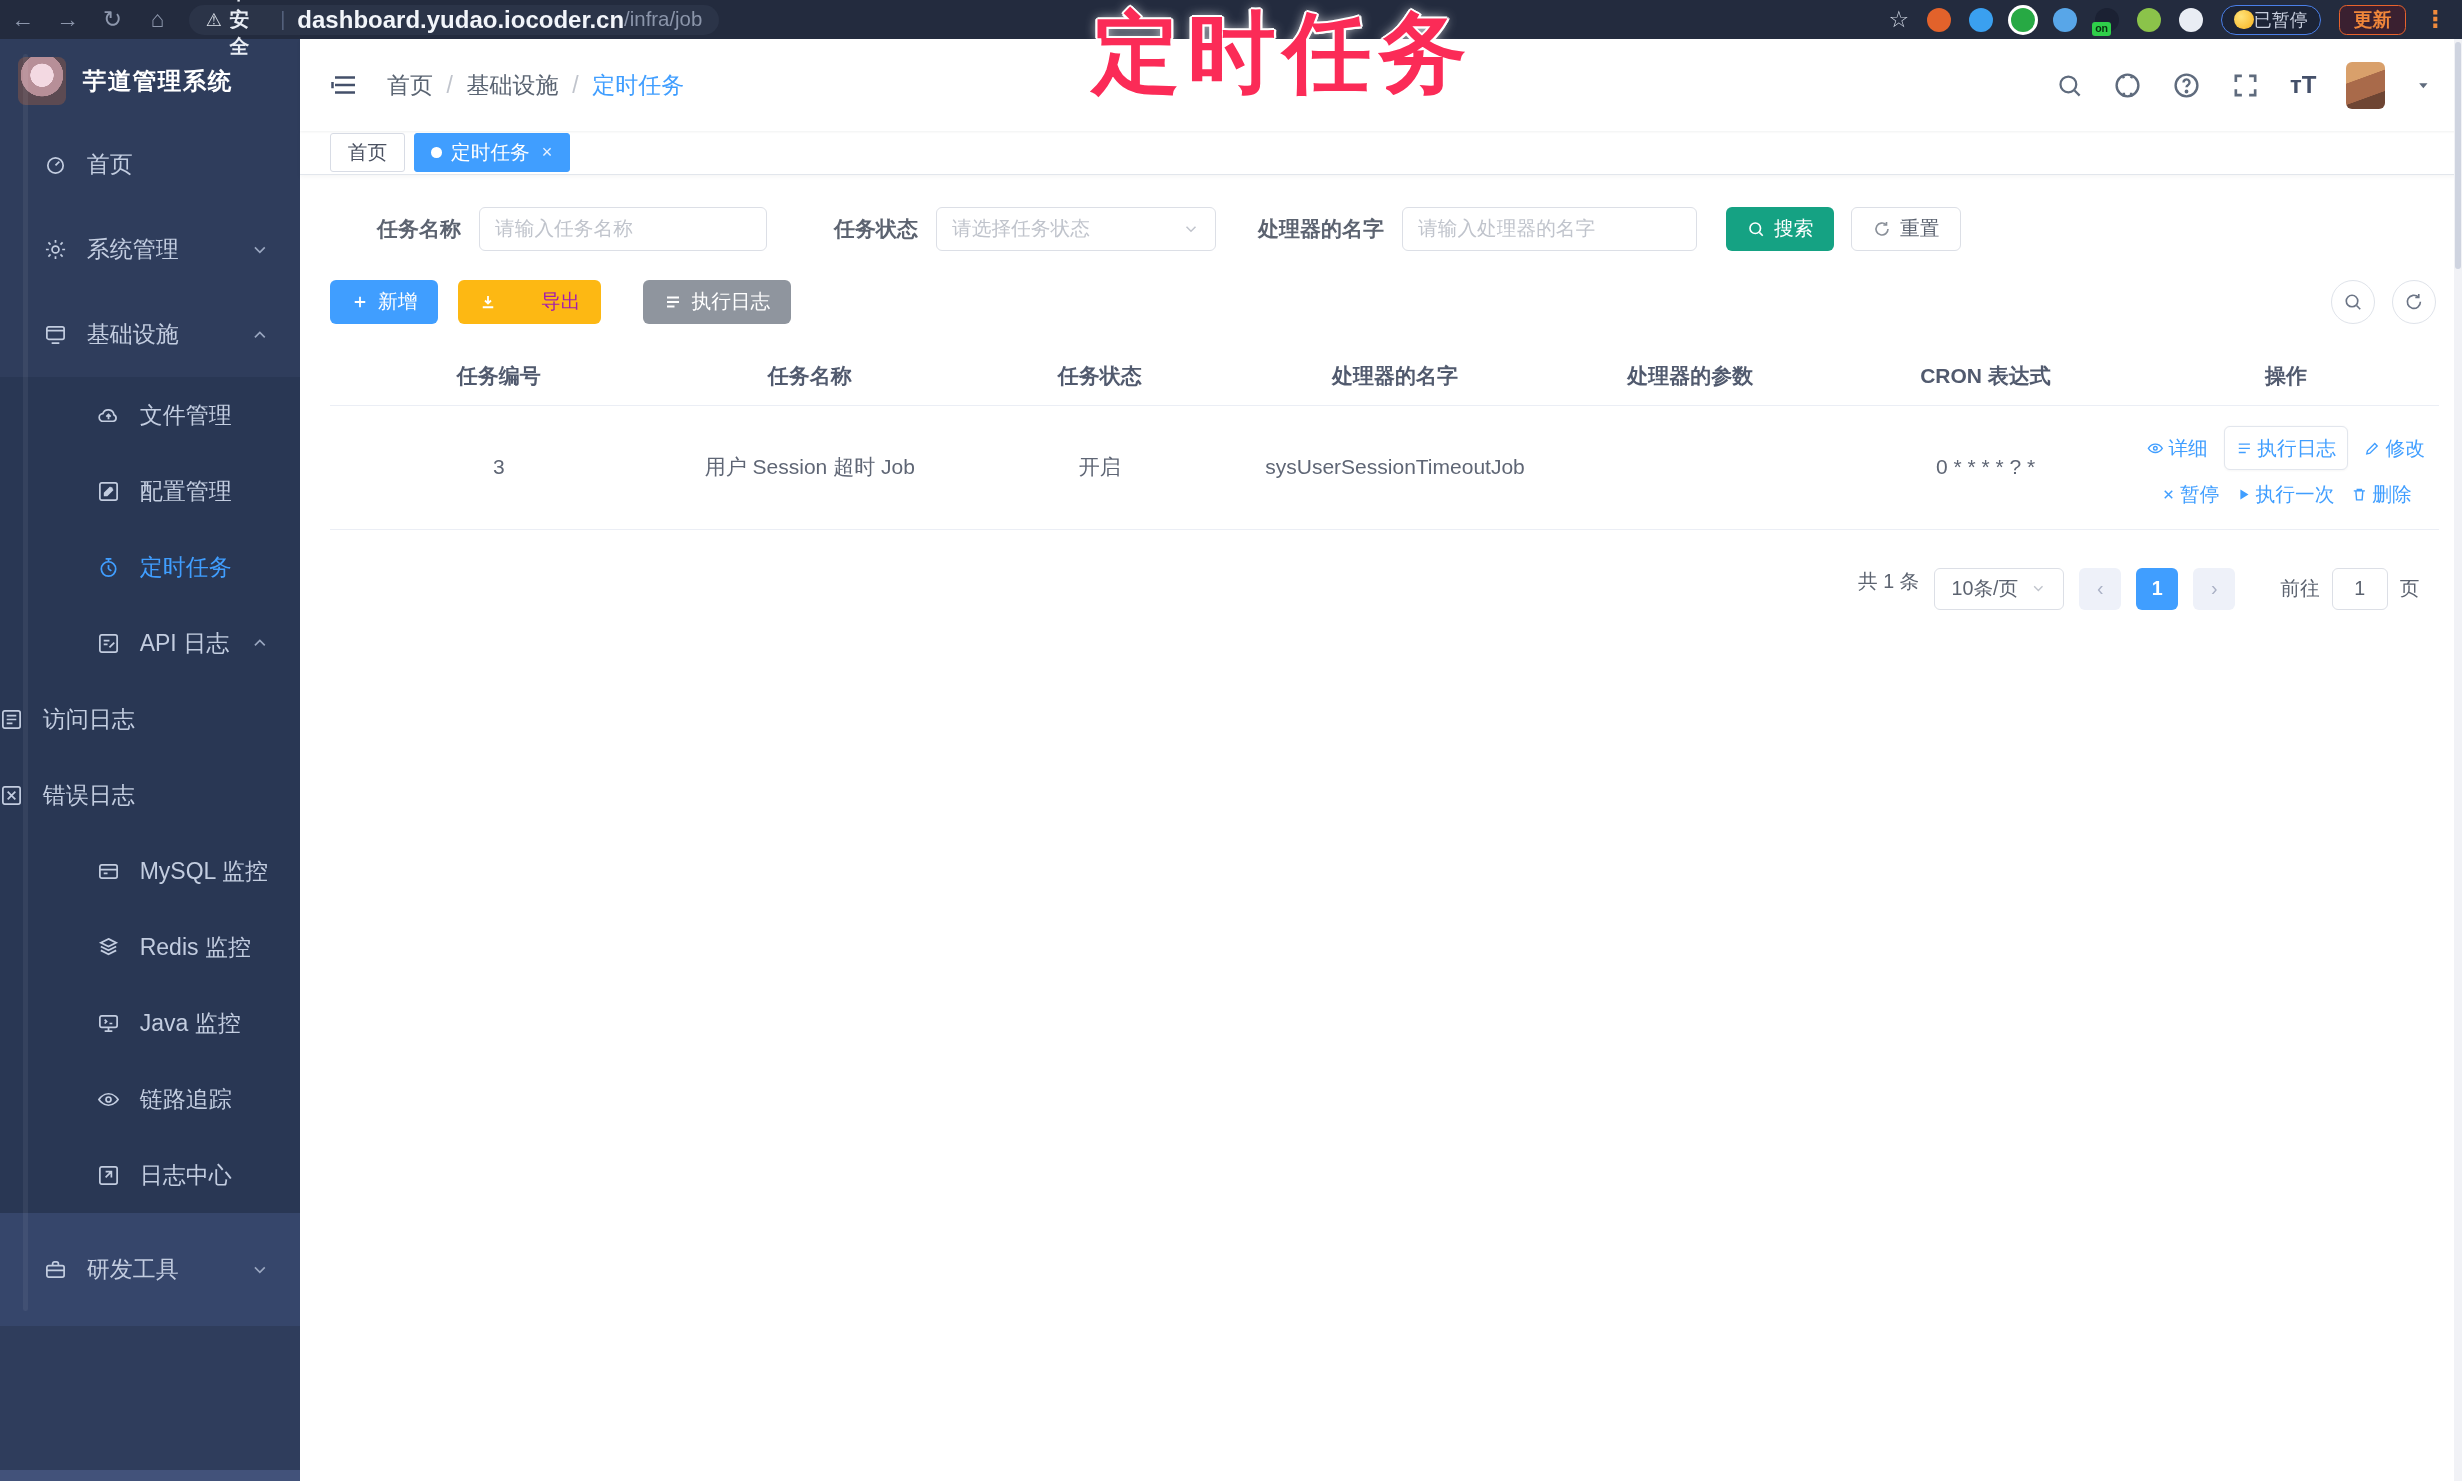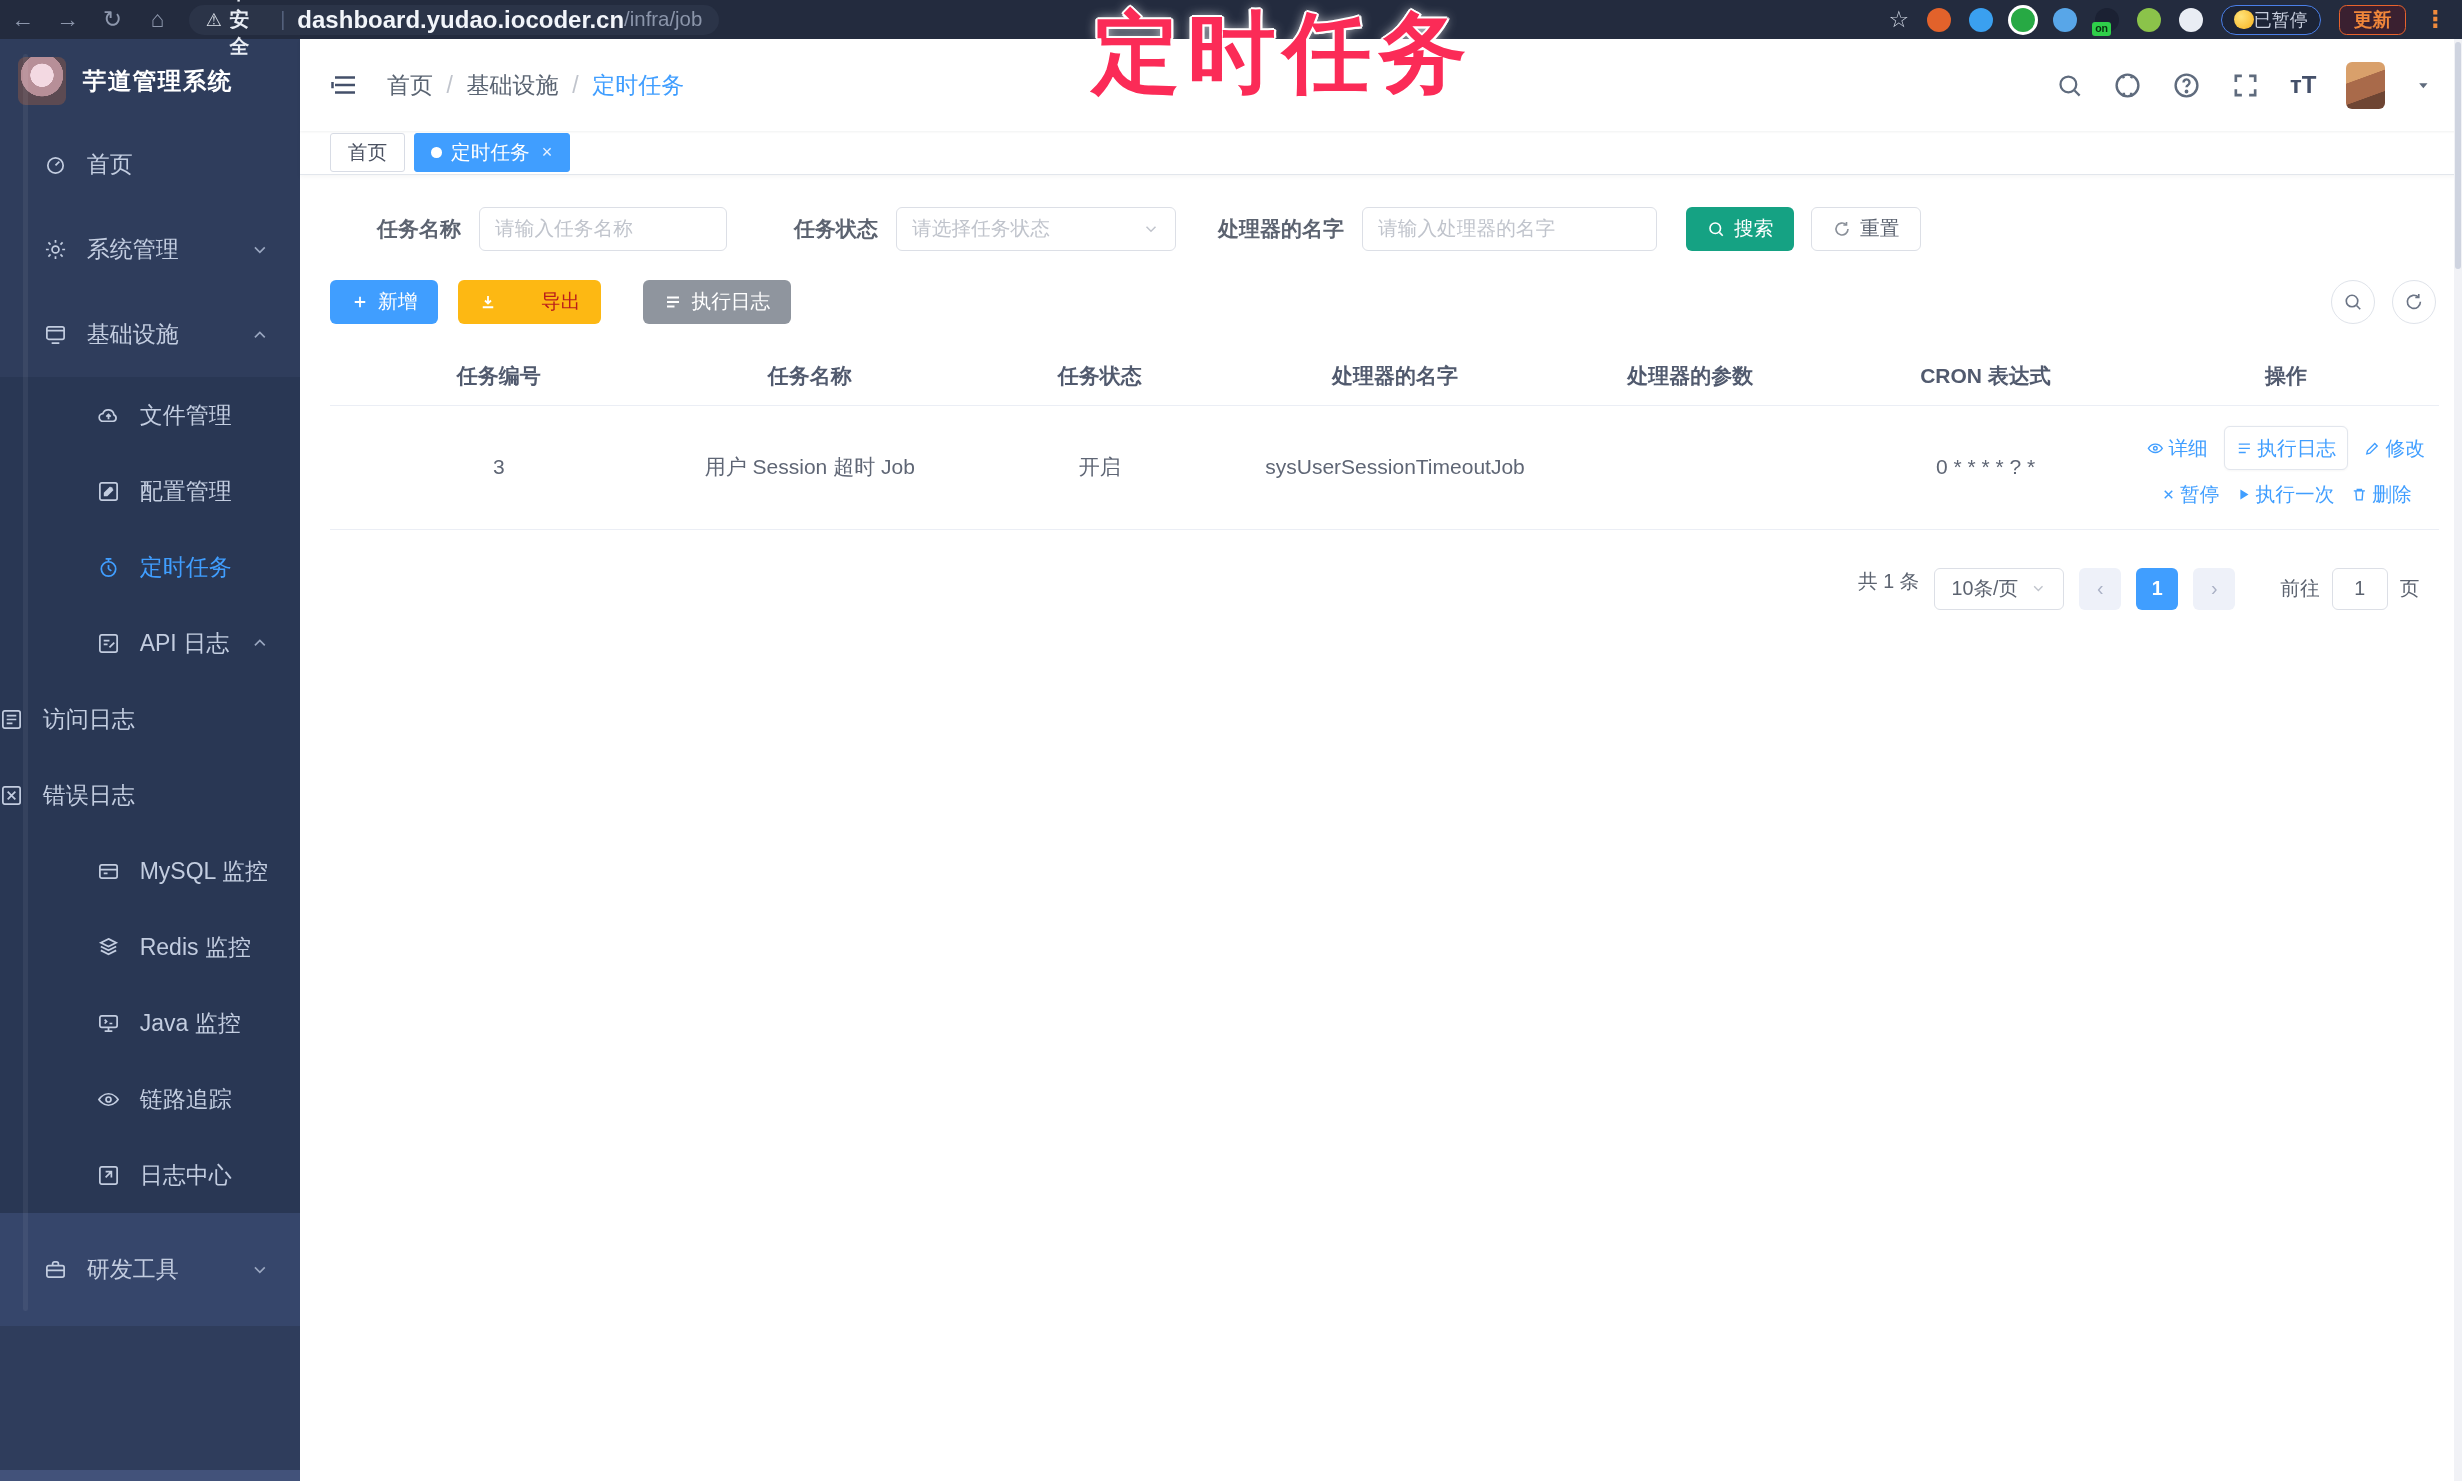--- a/index.html
+++ b/index.html
@@ -93,21 +93,21 @@
   .f-select { height:44px; border:1.5px solid #dcdfe6; border-radius:6px; display:flex; align-items:center;
     justify-content:space-between; padding:0 15px; width:280px; color:#c0c4cc; font-size:19.7px; }
   .gap { width:67px; flex:none; }
   .btn { height:44px; border:none; border-radius:6px; display:inline-flex; align-items:center;
     justify-content:center; gap:9px; font-size:19.7px; font-family:inherit; padding:0 21px; }
   .btn-search { background:#15a283; color:#fff; margin-left:29px; }
   .btn-reset { background:#fff; color:#5c6370; border:1.5px solid #dcdfe6; margin-left:16.7px; }
 
   .toolbar-row { display:flex; align-items:center; margin-top:29px; }
   .btn-add { background:#409eff; color:#fff; }
-  .btn-export { background:#fdb813; color:#b91c1c; margin-left:19.7px;gap:44px; }
+  .btn-export { background:#fdb813; color:#a21caf; margin-left:19.7px;gap:44px; }
   .btn-exec { background:#8f959e; color:#fff; margin-left:42px; }
   .circle-btns { margin-left:auto; display:flex; gap:16.7px; margin-right:3px; }
   .circle-btn { width:44px; height:44px; border-radius:50%; border:1.5px solid #dfe3ea; background:#fff;
     display:flex; align-items:center; justify-content:center; color:#6b7485; }
 
   
   .job-table { margin-top:24px; width:100%; }
   .t-row { display:flex; width:100%; align-items:center; }
   .t-head { height:58px; border-bottom:1.5px solid #ebeef5; }
   .t-head .t-cell { font-weight:700; color:#515a6e; font-size:21px; }
@@ -412,21 +412,21 @@
         <span class="tab-dot"></span>
         <span>定时任务</span>
         <span class="tab-close">×</span>
       </div>
     </div>
 
     <div class="content">
 
       <div class="filter-row">
         <span class="f-label">任务名称</span>
-        <input class="f-input" style="width: 248px;" placeholder="请输入任务名称">
+        <input class="f-input" style="width: 288px;" placeholder="请输入任务名称">
         <span class="gap"></span>
         <span class="f-label">任务状态</span>
         <div class="f-select">
           <span>请选择任务状态</span>
           <svg width="18" height="18" viewBox="0 0 24 24" fill="none" stroke="#c0c4cc" stroke-width="2">
               <path d="M6 9l6 6 6-6"></path>
             </svg>
         </div>
         <span class="gap" style="width:42px"></span>
         <span class="f-label">处理器的名字</span>

